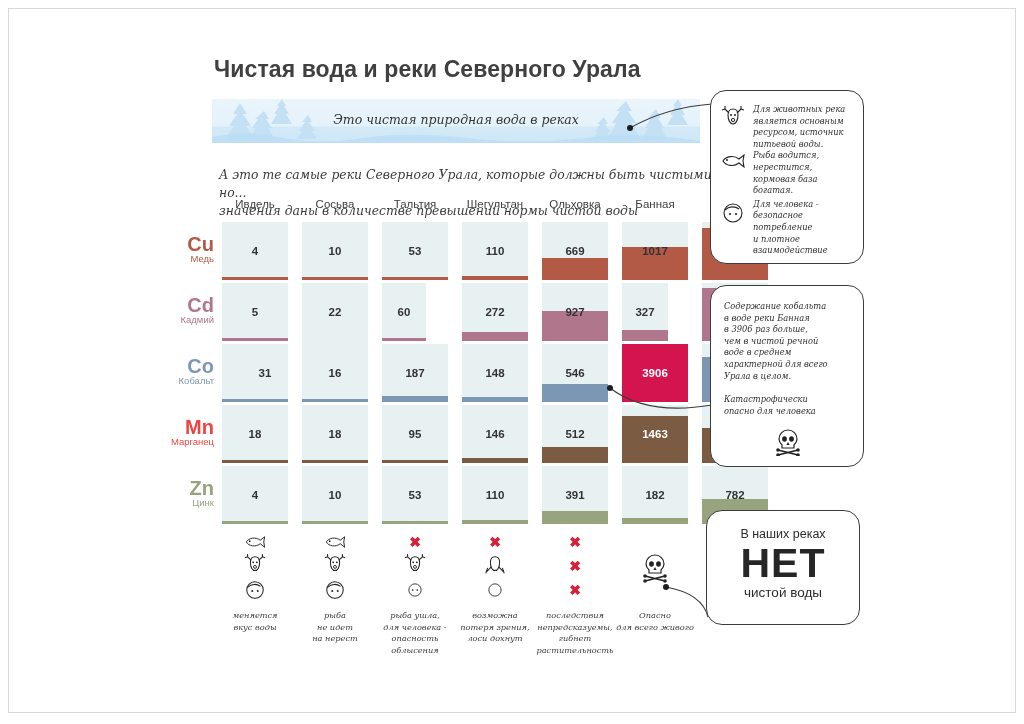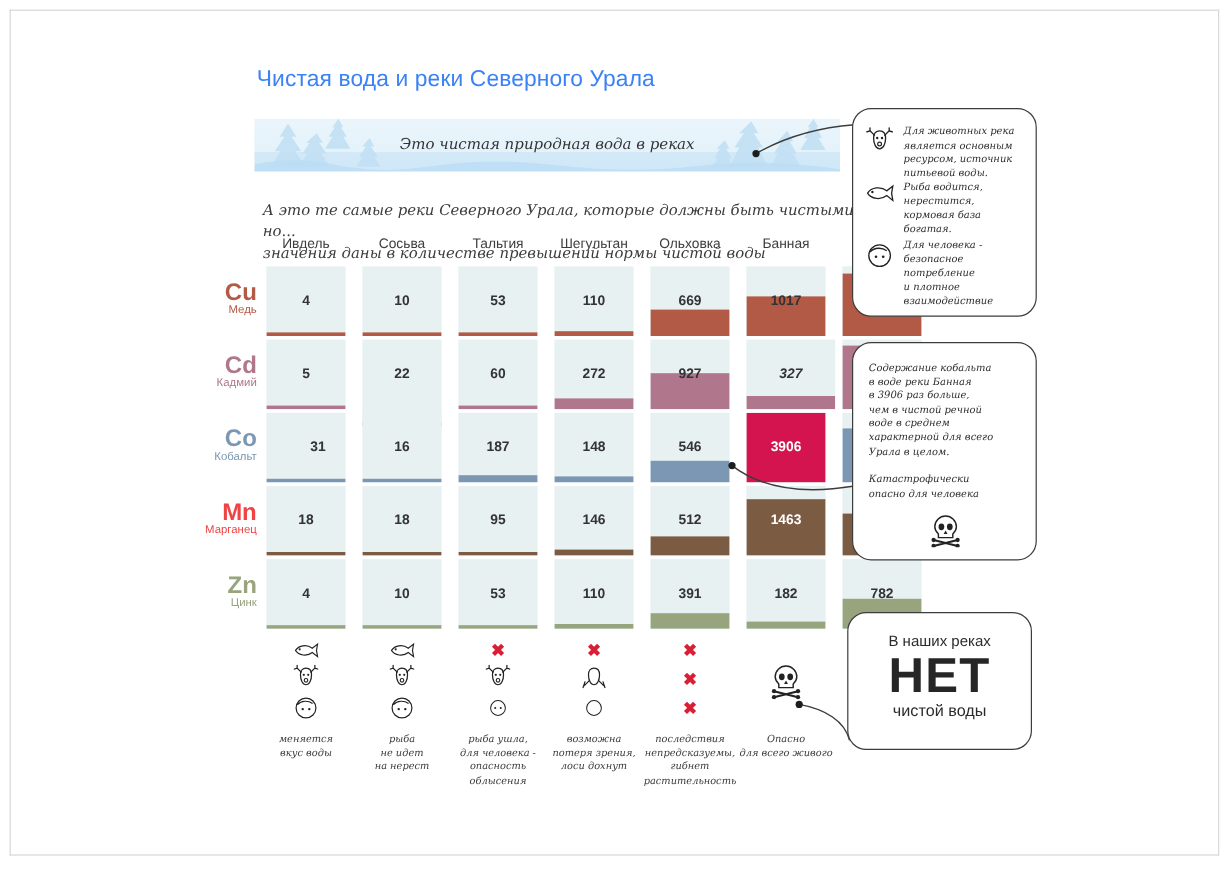--- a/index.html
+++ b/index.html
@@ -9,21 +9,21 @@
     font-family:"Liberation Sans", sans-serif;
     color:#3a3a3a;
     overflow:hidden;
     position:relative;
   }
   #page{position:absolute;inset:0;background:#fff;}
   .frame-line{position:absolute;background:#d8d8d8;}
   
   #title{
     position:absolute;left:214px;top:56px;
-    font-size:19px;font-weight:400;color:#3b82f6;
+    font-size:23px;font-weight:700;color:#404040;
     letter-spacing:.1px;white-space:nowrap;
   }
   
   #banner{
     position:absolute;left:212px;top:99px;width:488px;height:44px;
     background:linear-gradient(180deg,#eaf5fb 0%,#e4f2fa 62%,#d3e9f8 63%,#cfe7f7 100%);
     overflow:hidden;
   }
   #banner svg{position:absolute;left:0;top:0;}
   #banner-text{
@@ -157,33 +157,33 @@
         <span class="nm">Кадмий</span>
       </div>
       <div class="cell" style="left: 0px; top: 87px; width: 66px; height: 58px; background: rgb(231, 241, 242);">
         <div class="fill" style="height: 3px; background: rgb(176, 118, 139);"></div>
         <div class="val" style="top: 23px; color: rgb(51, 51, 51);">5</div>
       </div>
       <div class="cell" style="left: 80px; top: 87px; width: 66px; height: 72px; background: rgb(231, 241, 242);">
         <div class="fill" style="height: 3px; background: rgb(176, 118, 139);"></div>
         <div class="val" style="top: 23px; color: rgb(51, 51, 51);">22</div>
       </div>
-      <div class="cell" style="left: 160px; top: 87px; width: 66px; height: 58px; background: rgb(231, 241, 242);">
+      <div class="cell" style="left: 160px; top: 87px; width: 44px; height: 58px; background: rgb(231, 241, 242);">
         <div class="fill" style="height: 3px; background: rgb(176, 118, 139);"></div>
         <div class="val" style="top: 23px; color: rgb(51, 51, 51);">60</div>
       </div>
       <div class="cell" style="left: 240px; top: 87px; width: 66px; height: 58px; background: rgb(231, 241, 242);">
         <div class="fill" style="height: 9px; background: rgb(176, 118, 139);"></div>
         <div class="val" style="top: 23px; color: rgb(51, 51, 51);">272</div>
       </div>
       <div class="cell" style="left: 320px; top: 87px; width: 66px; height: 58px; background: rgb(231, 241, 242);">
         <div class="fill" style="height: 30px; background: rgb(176, 118, 139);"></div>
         <div class="val" style="top: 23px; color: rgb(51, 51, 51);">927</div>
       </div>
-      <div class="cell" style="left: 400px; top: 87px; width: 74px; height: 58px; background: rgb(231, 241, 242); font-style: italic;">
+      <div class="cell" style="left: 400px; top: 87px; width: 46px; height: 58px; background: rgb(231, 241, 242);">
         <div class="fill" style="height: 11px; background: rgb(176, 118, 139);"></div>
         <div class="val" style="top: 23px; color: rgb(51, 51, 51);">327</div>
       </div>
       <div class="cell" style="left: 480px; top: 87px; width: 66px; height: 58px; background: rgb(231, 241, 242);">
         <div class="fill" style="height: 53px; background: rgb(176, 118, 139);"></div>
         <div class="val" style="top: 23px; color: rgb(255, 255, 255);">1636</div>
       </div>
       <div class="rowlabel" style="left: -68px; top: 162px; color: rgb(123, 151, 179);">
         <span class="sym">Co</span>
         <span class="nm">Кобальт</span>

